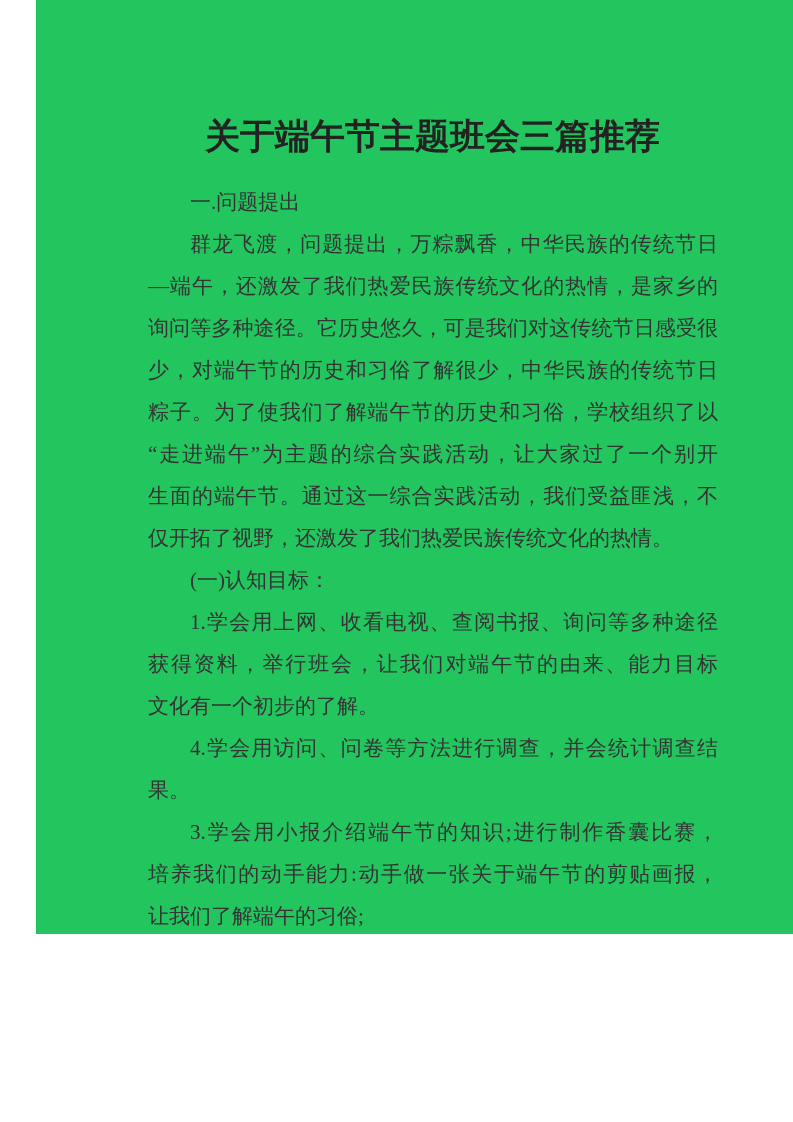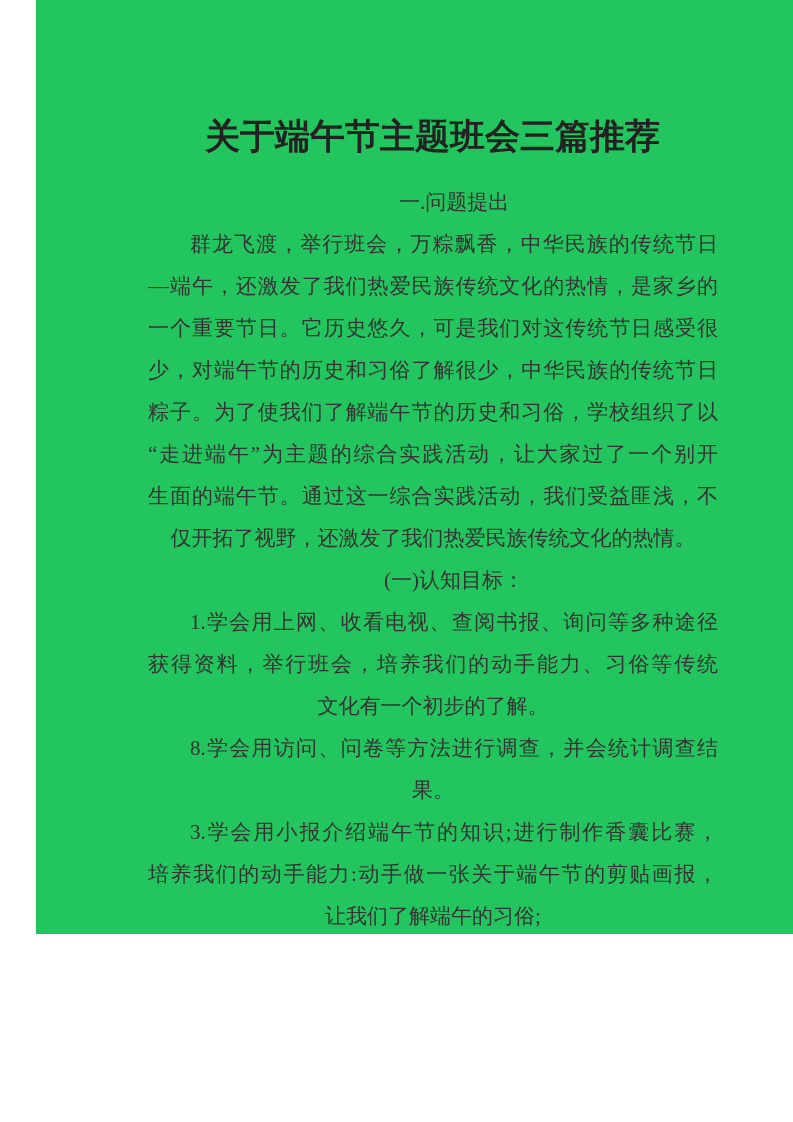--- a/index.html
+++ b/index.html
@@ -34,53 +34,53 @@
     top: 181px;
     left: 112px;
     width: 570px;
   }
   .line {
     font-size: 21px;
     height: 42px;
     line-height: 42px;
     overflow: hidden;
     word-break: break-all;
-    text-align: center;
+    text-align: left;
     color: #333333;
   }
   .ind {
     text-indent: 2em;
   }
   .just {
     text-align: justify;
     text-align-last: justify;
   }
 </style>
 </head>
 <body>
 
 <div class="page">
 
   <h1 class="doc-title">关于端午节主题班会三篇推荐</h1>
 
   <div class="doc-body">
     <div class="line ind">一.问题提出</div>
-    <div class="line ind just">群龙飞渡，举行班会，万粽飘香，中华民族的传统节日</div>
+    <div class="line ind just">群龙飞渡，问题提出，万粽飘香，中华民族的传统节日</div>
     <div class="line just">—端午，还激发了我们热爱民族传统文化的热情，是家乡的</div>
-    <div class="line just">一个重要节日。它历史悠久，可是我们对这传统节日感受很</div>
+    <div class="line just">询问等多种途径。它历史悠久，可是我们对这传统节日感受很</div>
     <div class="line just">少，对端午节的历史和习俗了解很少，中华民族的传统节日</div>
     <div class="line just">粽子。为了使我们了解端午节的历史和习俗，学校组织了以</div>
     <div class="line just">“走进端午”为主题的综合实践活动，让大家过了一个别开</div>
     <div class="line just">生面的端午节。通过这一综合实践活动，我们受益匪浅，不</div>
     <div class="line">仅开拓了视野，还激发了我们热爱民族传统文化的热情。</div>
     <div class="line ind">(一)认知目标：</div>
     <div class="line ind just">1.学会用上网、收看电视、查阅书报、询问等多种途径</div>
-    <div class="line just">获得资料，举行班会，培养我们的动手能力、习俗等传统</div>
+    <div class="line just">获得资料，举行班会，让我们对端午节的由来、能力目标</div>
     <div class="line">文化有一个初步的了解。</div>
-    <div class="line ind just">8.学会用访问、问卷等方法进行调查，并会统计调查结</div>
+    <div class="line ind just">4.学会用访问、问卷等方法进行调查，并会统计调查结</div>
     <div class="line">果。</div>
     <div class="line ind just">3.学会用小报介绍端午节的知识;进行制作香囊比赛，</div>
     <div class="line just">培养我们的动手能力:动手做一张关于端午节的剪贴画报，</div>
     <div class="line">让我们了解端午的习俗;</div>
     <div class="line ind">(二)能力目标：</div>
   </div>
 
 </div>
 
 </body></html>

